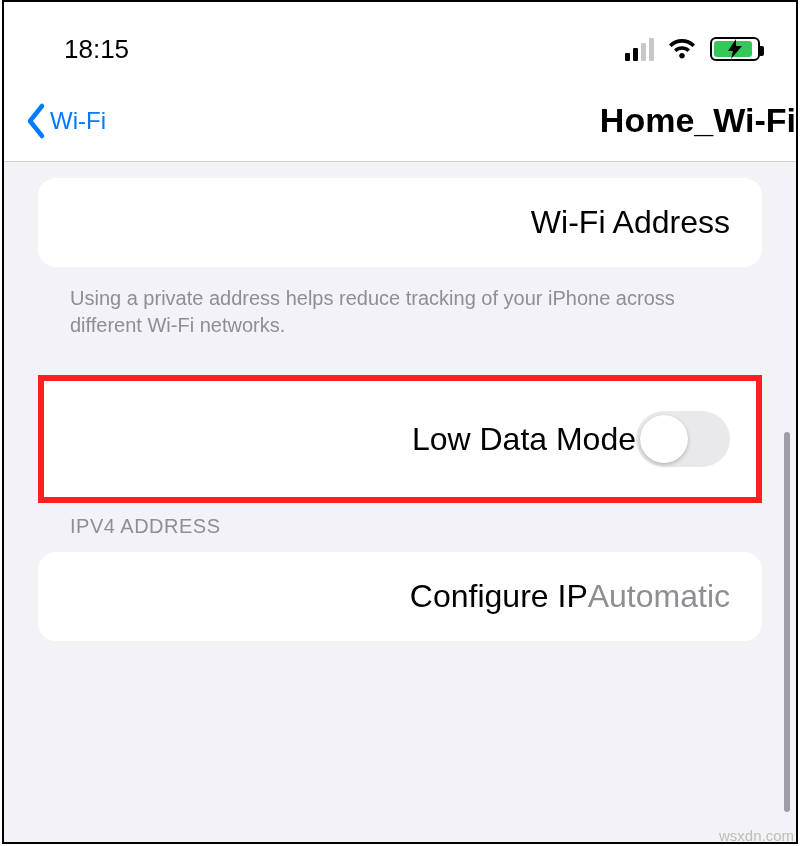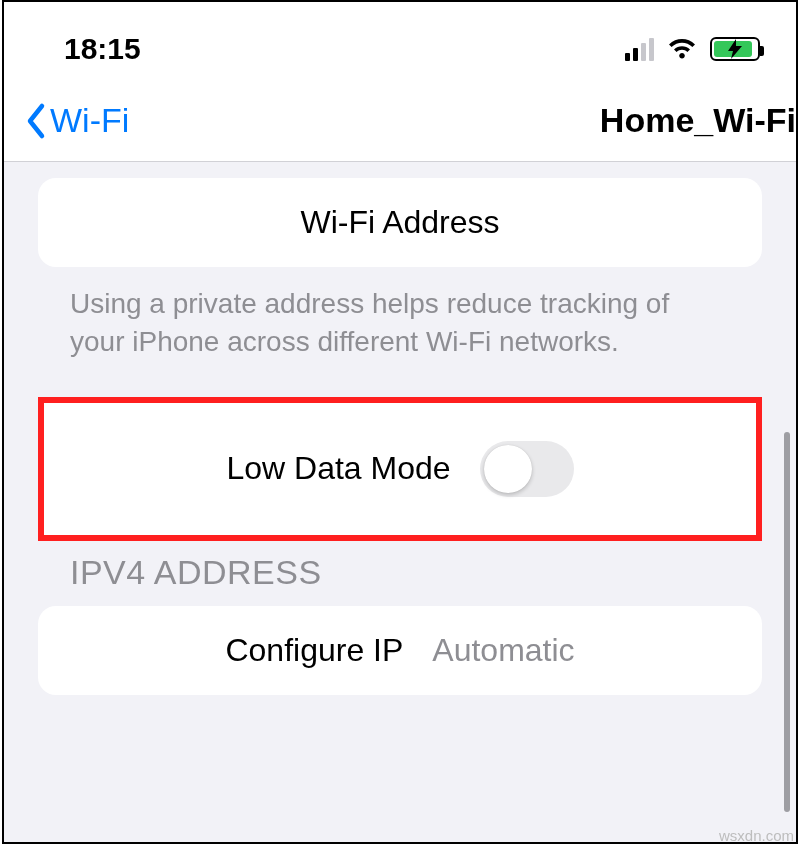--- a/index.html
+++ b/index.html
@@ -23,21 +23,21 @@
   }
   
   .status-bar {
     height: 78px;
     background: #fff;
     display: flex;
     align-items: center;
     justify-content: space-between;
     padding: 16px 36px 0 60px;
   }
-  .status-time { font-size: 30px; font-weight: 700; text-align: right; }
+  .status-time { font-size: 26px; font-weight: 400; text-align: right; }
   .status-icons { display: flex; align-items: center; gap: 12px; }
   .sig-bars { display: flex; align-items: flex-end; gap: 3px; }
   .sig-bars span { width: 5px; background: #000; border-radius: 1px; }
   .sig-bars span.dim { background: #c7c7cc; }
   .b1{height:8px}.b2{height:13px}.b3{height:18px}.b4{height:23px}
   .wifi-icon svg { display:block; }
   .battery {
     width: 50px; height: 24px; border: 2px solid #000; border-radius: 6px;
     position: relative; display:flex; align-items:center; justify-content:center;
   }
@@ -52,67 +52,66 @@
   .nav-bar {
     height: 82px;
     background: #fff;
     border-bottom: 1px solid #d1d1d6;
     display: flex;
     align-items: center;
     position: relative;
   }
   .back {
     display:flex; align-items:center; gap:4px;
-    color:#007aff; font-size:34px; font-weight:400;
+    color:#007aff; font-size:24px; font-weight:400;
     padding-left:20px;
   }
   .back svg{display:block}
   .nav-title{
     position:absolute; left:0; right:0; text-align:right;
     font-size:34px; font-weight:600; pointer-events:none;
   }
 
   
   .content { background:#f2f2f7; }
 
   .group {
     background:#fff;
     margin: 0 34px;
     border-radius: 18px;
   }
   .group-top-gap { height: 16px; background:#f2f2f7; }
 
   .row {
-    display:flex; align-items:center; justify-content:center;
+    display:flex; align-items:center; justify-content:flex-end;
     padding: 26px 32px;
     font-size: 32px;
-    gap: 29px;
   }
   .row-label { color:#000; font-weight:400; }
   .row-value { color:#8e8e93; font-weight:400; }
   .row-value.with-chevron { display:flex; align-items:center; gap:14px; }
 
   .footer-text {
-    color:#8e8e93; font-size:28px; line-height:1.35;
+    color:#8e8e93; font-size:20px; line-height:1.35;
     padding: 18px 66px 28px 66px;
   }
 
   .section-header {
-    color:#8e8e93; font-size:34px; letter-spacing:0.5px;
+    color:#8e8e93; font-size:20px; letter-spacing:0.5px;
     padding: 12px 66px 14px 66px;
   }
 
   
   .highlight-wrap {
     margin: 8px 34px 0 34px;
     border: 6px solid #ff1f1f;
     border-radius: 0;
     background:#fff;
   }
-  .highlight-wrap .row { padding: 38px 26px; border-radius: 19px; }
+  .highlight-wrap .row { padding: 30px 26px; border-radius: 19px; }
 
   
   .toggle {
     width: 94px; height: 56px; border-radius: 28px;
     background:#e9e9eb; position:relative;
   }
   .toggle-knob{
     position:absolute; left:4px; top:4px; width:48px; height:48px;
     background:#fff; border-radius:50%;
     box-shadow: 0 2px 4px rgba(0,0,0,0.2), 0 0 1px rgba(0,0,0,0.15);

